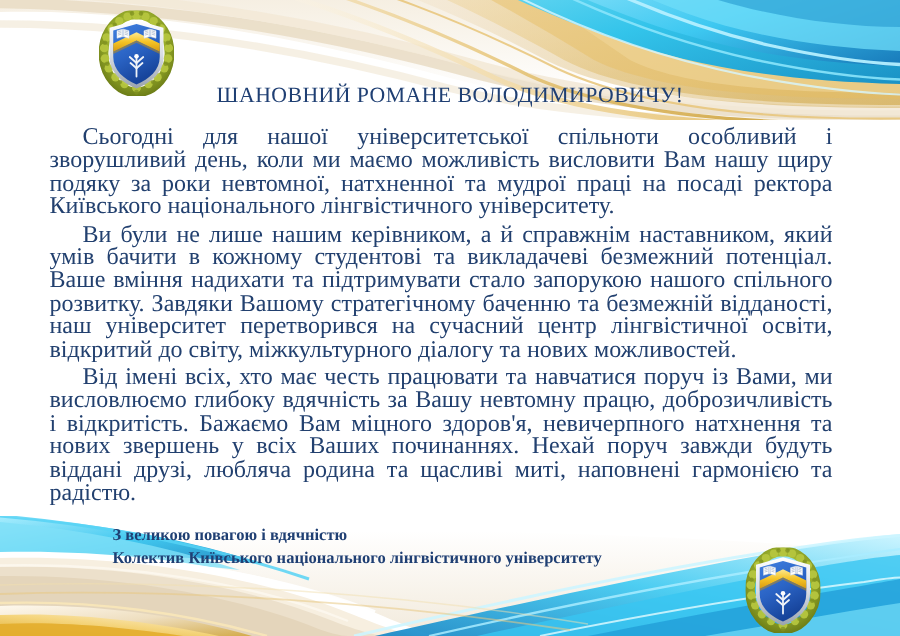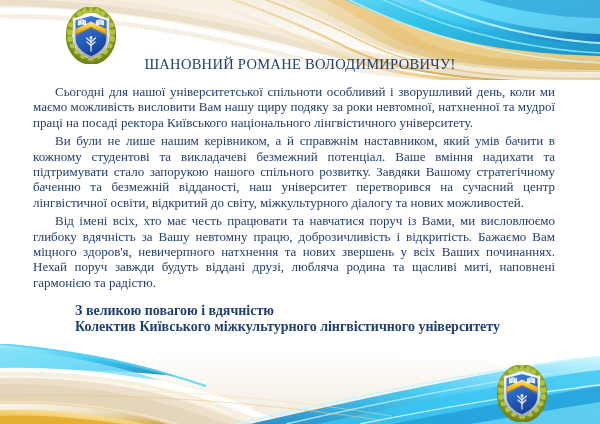--- a/index.html
+++ b/index.html
@@ -65,33 +65,33 @@
   }
 
   #letter-body {
     margin-top: 11px;
   }
 
   .letter-paragraph {
     margin: 0 12px 3px 0;
     text-align: justify;
     text-justify: inter-word;
-    font-size: 13px;
+    font-size: 16px;
     line-height: 15.4px;
     color: #22406f;
     text-indent: 22px;
     font-family: "Liberation Serif", "DejaVu Serif", serif;
   }
 
   #signature-block {
     margin-top: 13px;
     padding-left: 42px;
   }
   .signature-line {
-    font-size: 14px;
+    font-size: 11px;
     line-height: 15.4px;
     font-weight: bold;
     color: #1f3f73;
     font-family: "Liberation Serif", "DejaVu Serif", serif;
     white-space: nowrap;
   }
 </style>
 </head>
 <body>
 
@@ -402,17 +402,17 @@
     <h1 id="page-title">ШАНОВНИЙ РОМАНЕ ВОЛОДИМИРОВИЧУ!</h1>
 
     <div id="letter-body">
       <p class="letter-paragraph">Сьогодні для нашої університетської спільноти особливий і зворушливий день, коли ми маємо можливість висловити Вам нашу щиру подяку за роки невтомної, натхненної та мудрої праці на посаді ректора Київського національного лінгвістичного університету.</p>
       <p class="letter-paragraph">Ви були не лише нашим керівником, а й справжнім наставником, який умів бачити в кожному студентові та викладачеві безмежний потенціал. Ваше вміння надихати та підтримувати стало запорукою нашого спільного розвитку. Завдяки Вашому стратегічному баченню та безмежній відданості, наш університет перетворився на сучасний центр лінгвістичної освіти, відкритий до світу, міжкультурного діалогу та нових можливостей.</p>
       <p class="letter-paragraph">Від імені всіх, хто має честь працювати та навчатися поруч із Вами, ми висловлюємо глибоку вдячність за Вашу невтомну працю, доброзичливість і відкритість. Бажаємо Вам міцного здоров'я, невичерпного натхнення та нових звершень у всіх Ваших починаннях. Нехай поруч завжди будуть віддані друзі, любляча родина та щасливі миті, наповнені гармонією та радістю.</p>
     </div>
 
     <div id="signature-block">
       <div class="signature-line">З великою повагою і вдячністю</div>
-      <div class="signature-line">Колектив Київського міжкультурного лінгвістичного університету</div>
+      <div class="signature-line">Колектив Київського національного лінгвістичного університету</div>
     </div>
 
   </div>
 </div>
 
 </body></html>

